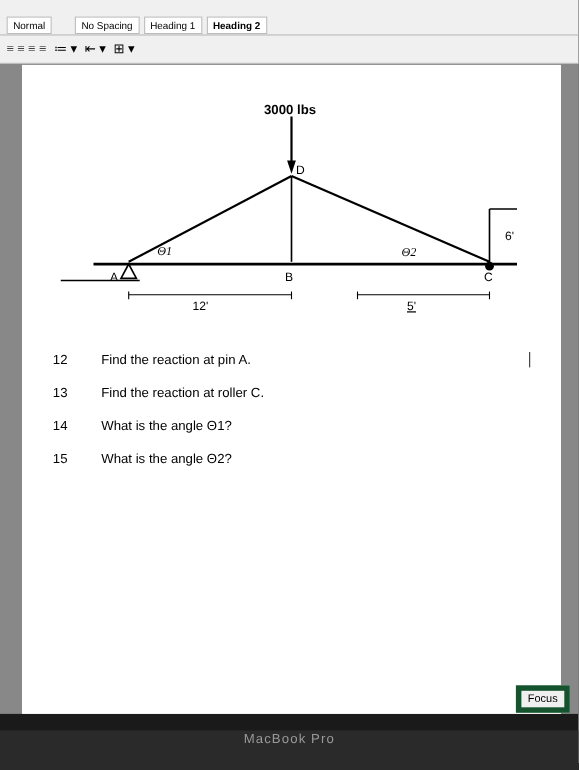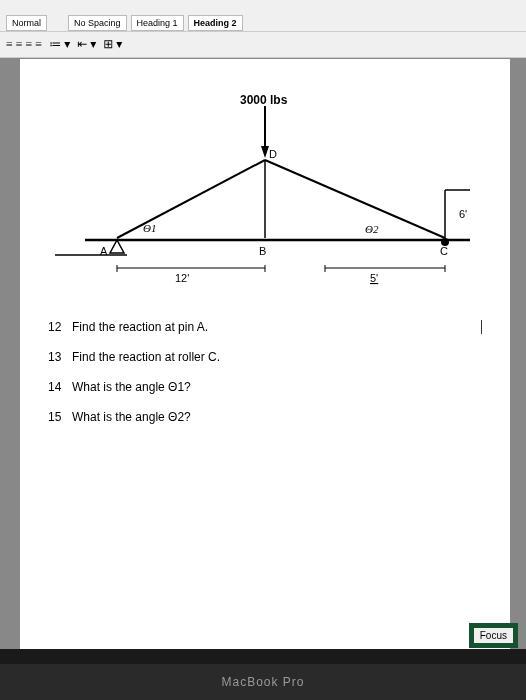--- a/index.html
+++ b/index.html
@@ -91,21 +91,21 @@
     
     .questions {
       margin-top: 8px;
       font-family: Arial, sans-serif;
       font-size: 12px;
     }
     .question-item {
       display: flex;
       align-items: flex-end;
       margin-bottom: 16px;
-      gap: 4px;
+      gap: 24px;
     }
     .q-num {
       width: 20px;
       flex-shrink: 0;
       font-size: 12px;
     }
     .q-text {
       font-size: 12px;
       flex: 1;
     }
@@ -120,21 +120,21 @@
 
     
     .macbook-bar {
       position: absolute;
       bottom: 0;
       left: 0;
       width: 526px;
       height: 36px;
       background: #2a2a2a;
       display: flex;
-      align-items: center;
+      align-items: flex-start;
       justify-content: center;
     }
     .macbook-text {
       color: #999;
       font-size: 12px;
       font-family: -apple-system, sans-serif;
       letter-spacing: 1px;
     }
 
     

